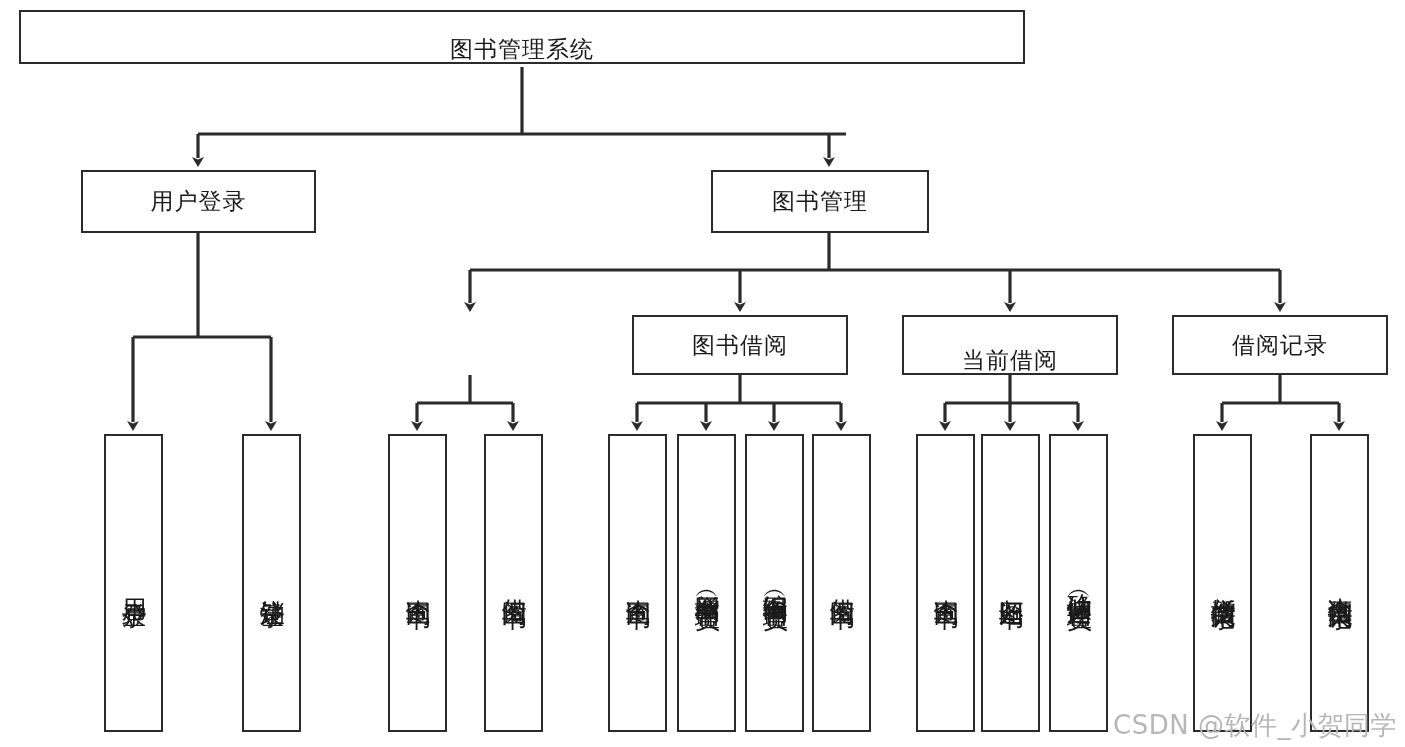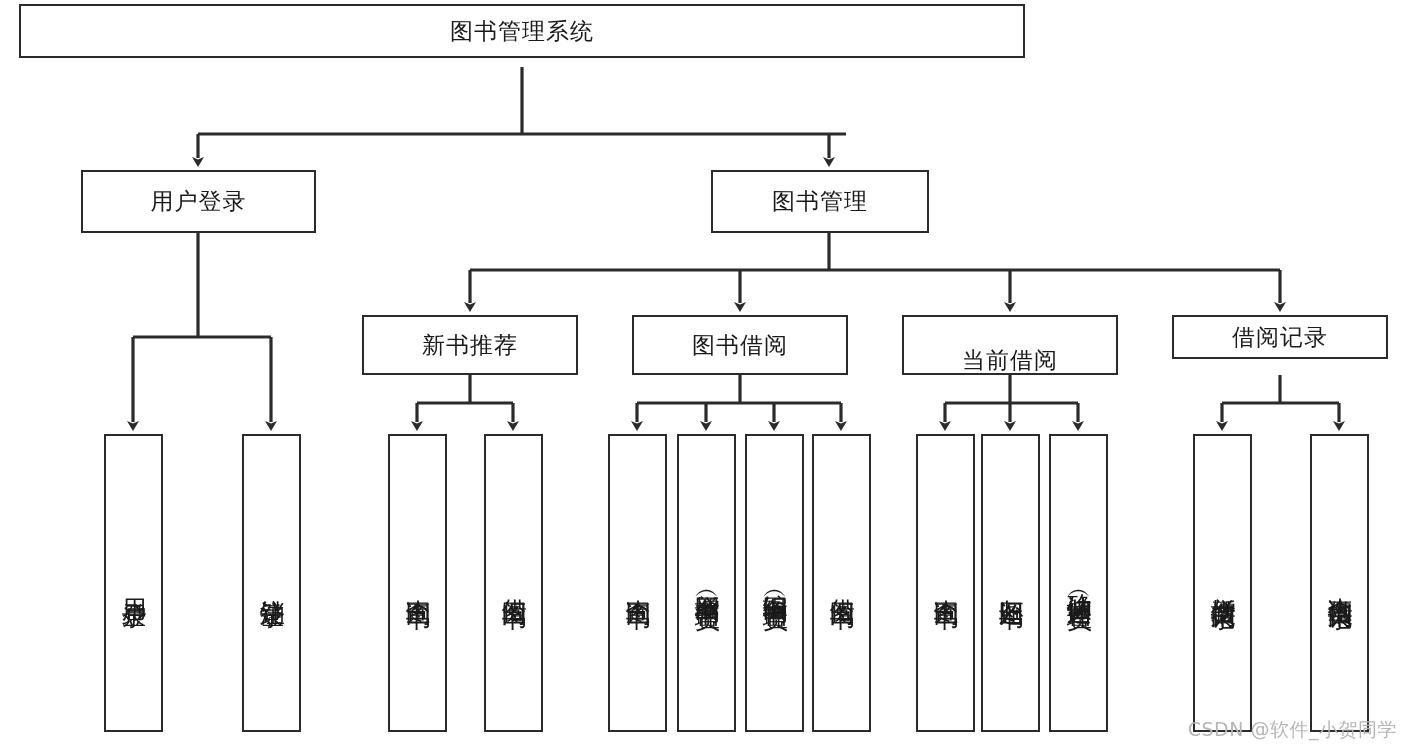--- a/index.html
+++ b/index.html
@@ -56,21 +56,21 @@
     font-size: 25px;
     line-height: 1.05;
     letter-spacing: 2px;
     white-space: nowrap;
     max-height: 272px;
   }
   #watermark {
     position: absolute;
     right: 8px;
     bottom: 4px;
-    font-size: 19px;
+    font-size: 26px;
     color: #b6b6b6;
     z-index: 5;
     white-space: nowrap;
     letter-spacing: 0.5px;
   }
 </style>
 </head>
 <body>
 
 <div id="canvas">
@@ -118,41 +118,38 @@
       <path d="M 1010 403 L 1010 422" marker-end="url(#arrow)"></path>
       <path d="M 1078 403 L 1078 422" marker-end="url(#arrow)"></path>
 
       <path d="M 1280 375 L 1280 403"></path>
       <path d="M 1222 403 L 1339 403"></path>
       <path d="M 1222 403 L 1222 422" marker-end="url(#arrow)"></path>
       <path d="M 1339 403 L 1339 422" marker-end="url(#arrow)"></path>
     </g>
   </svg>
 
-  <div class="node horiz" style="left:19px; top:4px; width:1006px; height:54px;">
+  <div class="node horiz" style="left:19px; top:10px; width:1006px; height:54px;align-items:flex-end;">
     <span class="label">图书管理系统</span>
   </div>
 
   <div class="node horiz" style="left:81px; top:170px; width:235px; height:63px;">
     <span class="label">用户登录</span>
   </div>
   <div class="node horiz" style="left:711px; top:170px; width:218px; height:63px;">
     <span class="label">图书管理</span>
   </div>
 
-  <div class="node horiz" style="left:362px; top:315px; width:216px; height:60px;">
-    <span class="label">新书推荐</span>
-  </div>
   <div class="node horiz" style="left:632px; top:315px; width:216px; height:60px;">
     <span class="label">图书借阅</span>
   </div>
   <div class="node horiz" style="left:902px; top:315px; width:216px; height:60px;align-items:flex-end;">
     <span class="label">当前借阅</span>
   </div>
-  <div class="node horiz" style="left:1172px; top:315px; width:216px; height:44px;justify-content:center;">
+  <div class="node horiz" style="left:1172px; top:315px; width:216px; height:60px;justify-content:center;">
     <span class="label">借阅记录</span>
   </div>
 
   <div class="node vert" style="left:104px; top:434px; width:59px; height:298px;">
     <span class="label">用户登录</span>
   </div>
   <div class="node vert" style="left:242px; top:434px; width:59px; height:298px;">
     <span class="label">注销登录</span>
   </div>
 

